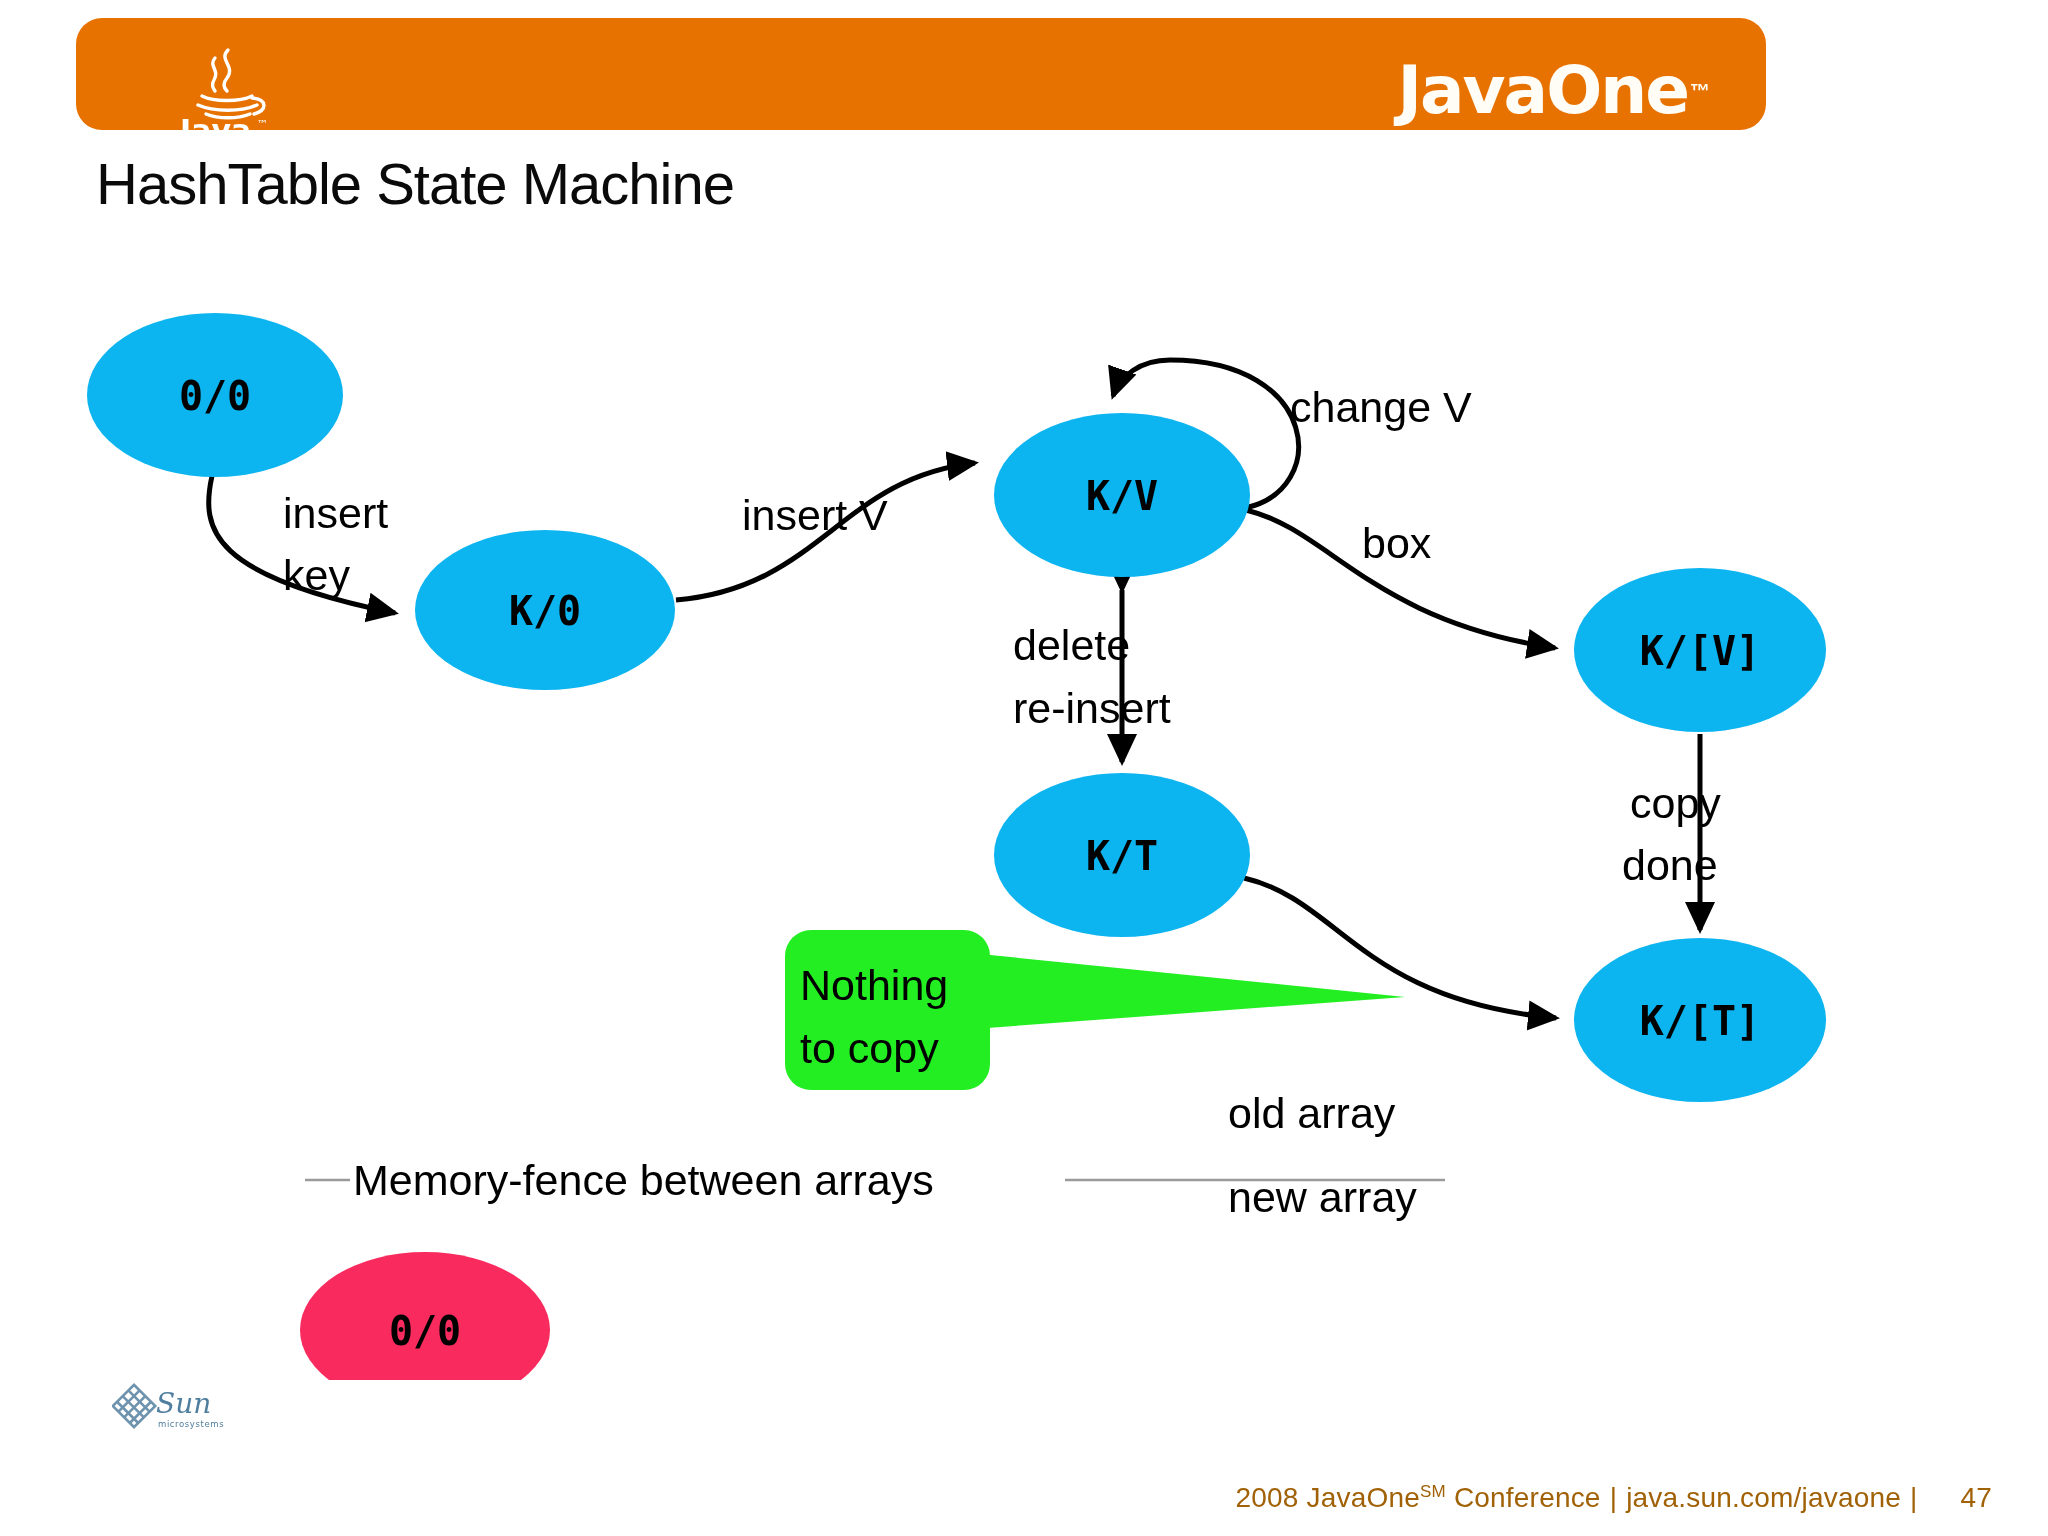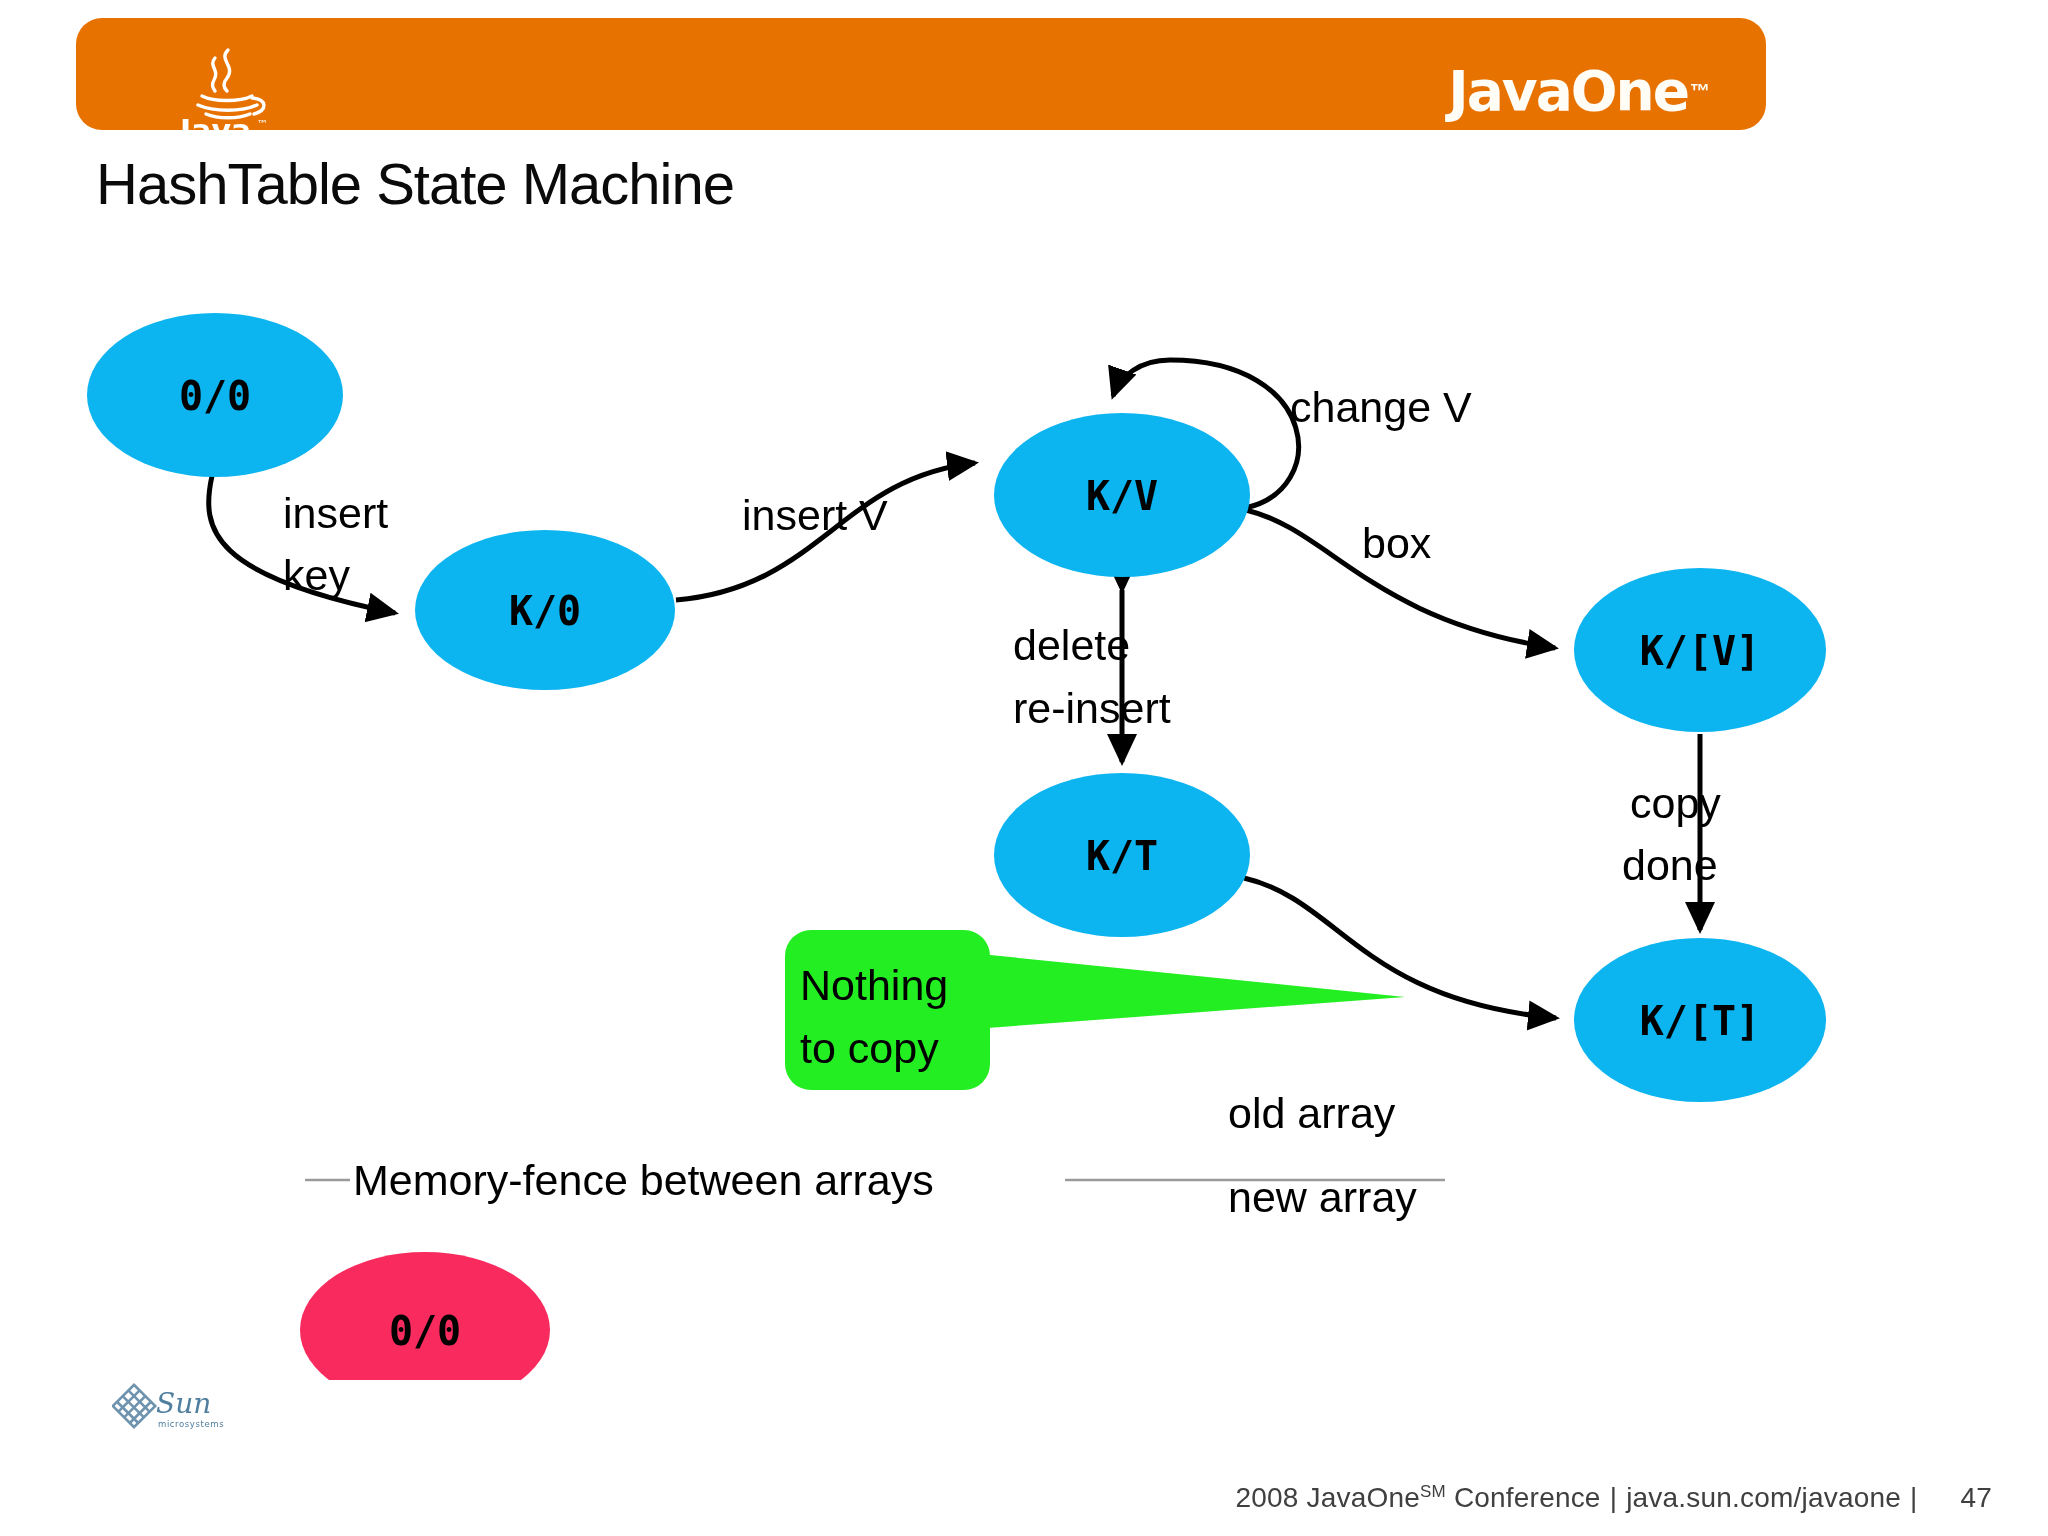--- a/index.html
+++ b/index.html
@@ -35,21 +35,21 @@
   #javaone-wordmark {
     position: absolute;
     right: 56px;
     top: 22px;
     height: 102px;
     display: flex;
     align-items: center;
   }
   #javaone-wordmark .wm-text {
     font-family: "DejaVu Sans", sans-serif;
-    font-size: 55px;
+    font-size: 66px;
     font-weight: bold;
     color: #fffdf6;
     letter-spacing: -2px;
     line-height: 1;
   }
   #javaone-wordmark .wm-tm {
     font-size: 20px;
     font-weight: bold;
     color: #fffdf6;
     vertical-align: super;
@@ -117,21 +117,21 @@
     top: 1380px;
     width: 112px;
     height: 54px;
   }
   #footer-text {
     position: absolute;
     right: 56px;
     bottom: 22px;
     font-family: "Liberation Sans", sans-serif;
     font-size: 28px;
-    color: #404040;
+    color: #a16207;
     white-space: nowrap;
     letter-spacing: 0.2px;
     margin-left: 32px;
   }
   #footer-text .sm {
     font-size: 17px;
     vertical-align: super;
   }
   #footer-text .sep { margin: 0 9px; }
   #footer-text .pageno { margin-left: 34px; }

